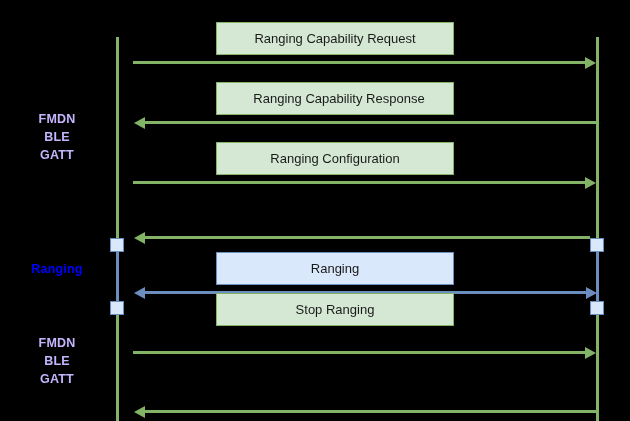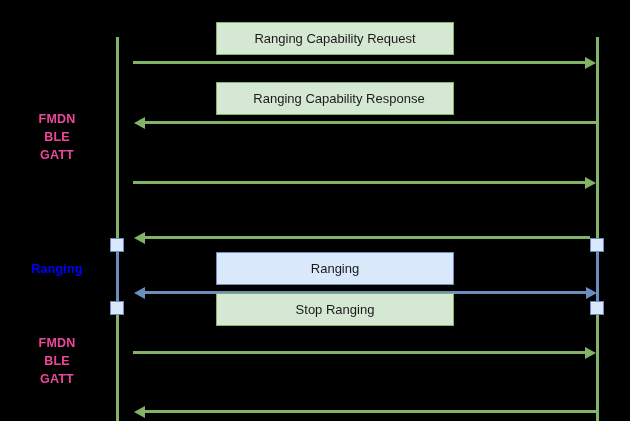--- a/index.html
+++ b/index.html
@@ -11,21 +11,21 @@
   .lifeline{position:absolute;width:3px;background:#82b366;}
   .lifeline-active{position:absolute;width:3px;background:#6c8ebf;}
 
   
   .act-box{position:absolute;width:14px;height:14px;
            background:#dae8fc;border:1px solid #6c8ebf;box-sizing:border-box;}
 
   
   .phase-label{position:absolute;text-align:center;line-height:18px;
                font-size:12.5px;font-weight:bold;letter-spacing:.2px;}
-  .phase-green{color:#ec4899;}
+  .phase-green{color:#c4b5fd;}
   .phase-blue{color:#0000ff;}
 
   
   .msg-box{position:absolute;left:216px;width:238px;height:33px;
            box-sizing:border-box;display:flex;align-items:center;
            justify-content:center;font-size:13px;color:#1a1a1a;}
   .msg-green{background:#d5e8d4;border:1px solid #82b366;}
   .msg-blue{background:#dae8fc;border:1px solid #6c8ebf;}
 
   
@@ -79,20 +79,21 @@
   <div class="msg-box msg-green" style="top:22px;">Ranging Capability Request</div>
   <div class="arrow arrow-green" style="left:133px;top:61px;width:452px;">
     <span class="head head-r-green" style="left:452px;"></span>
   </div>
 
   <div class="msg-box msg-green" style="top:82px;padding-left:8px;">Ranging Capability Response</div>
   <div class="arrow arrow-green" style="left:145px;top:121px;width:452px;">
     <span class="head head-l-green" style="left:-11px;"></span>
   </div>
 
+  <div class="msg-box msg-green" style="top:142px;">Ranging Configuration</div>
   <div class="arrow arrow-green" style="left:133px;top:181px;width:452px;">
     <span class="head head-r-green" style="left:452px;"></span>
   </div>
 
   <div class="arrow arrow-green" style="left:145px;top:236px;width:445px;">
     <span class="head head-l-green" style="left:-11px;"></span>
   </div>
 
   <div class="msg-box msg-blue" style="top:252px;">Ranging</div>
   <div class="arrow arrow-blue" style="left:145px;top:291px;width:441px;">

